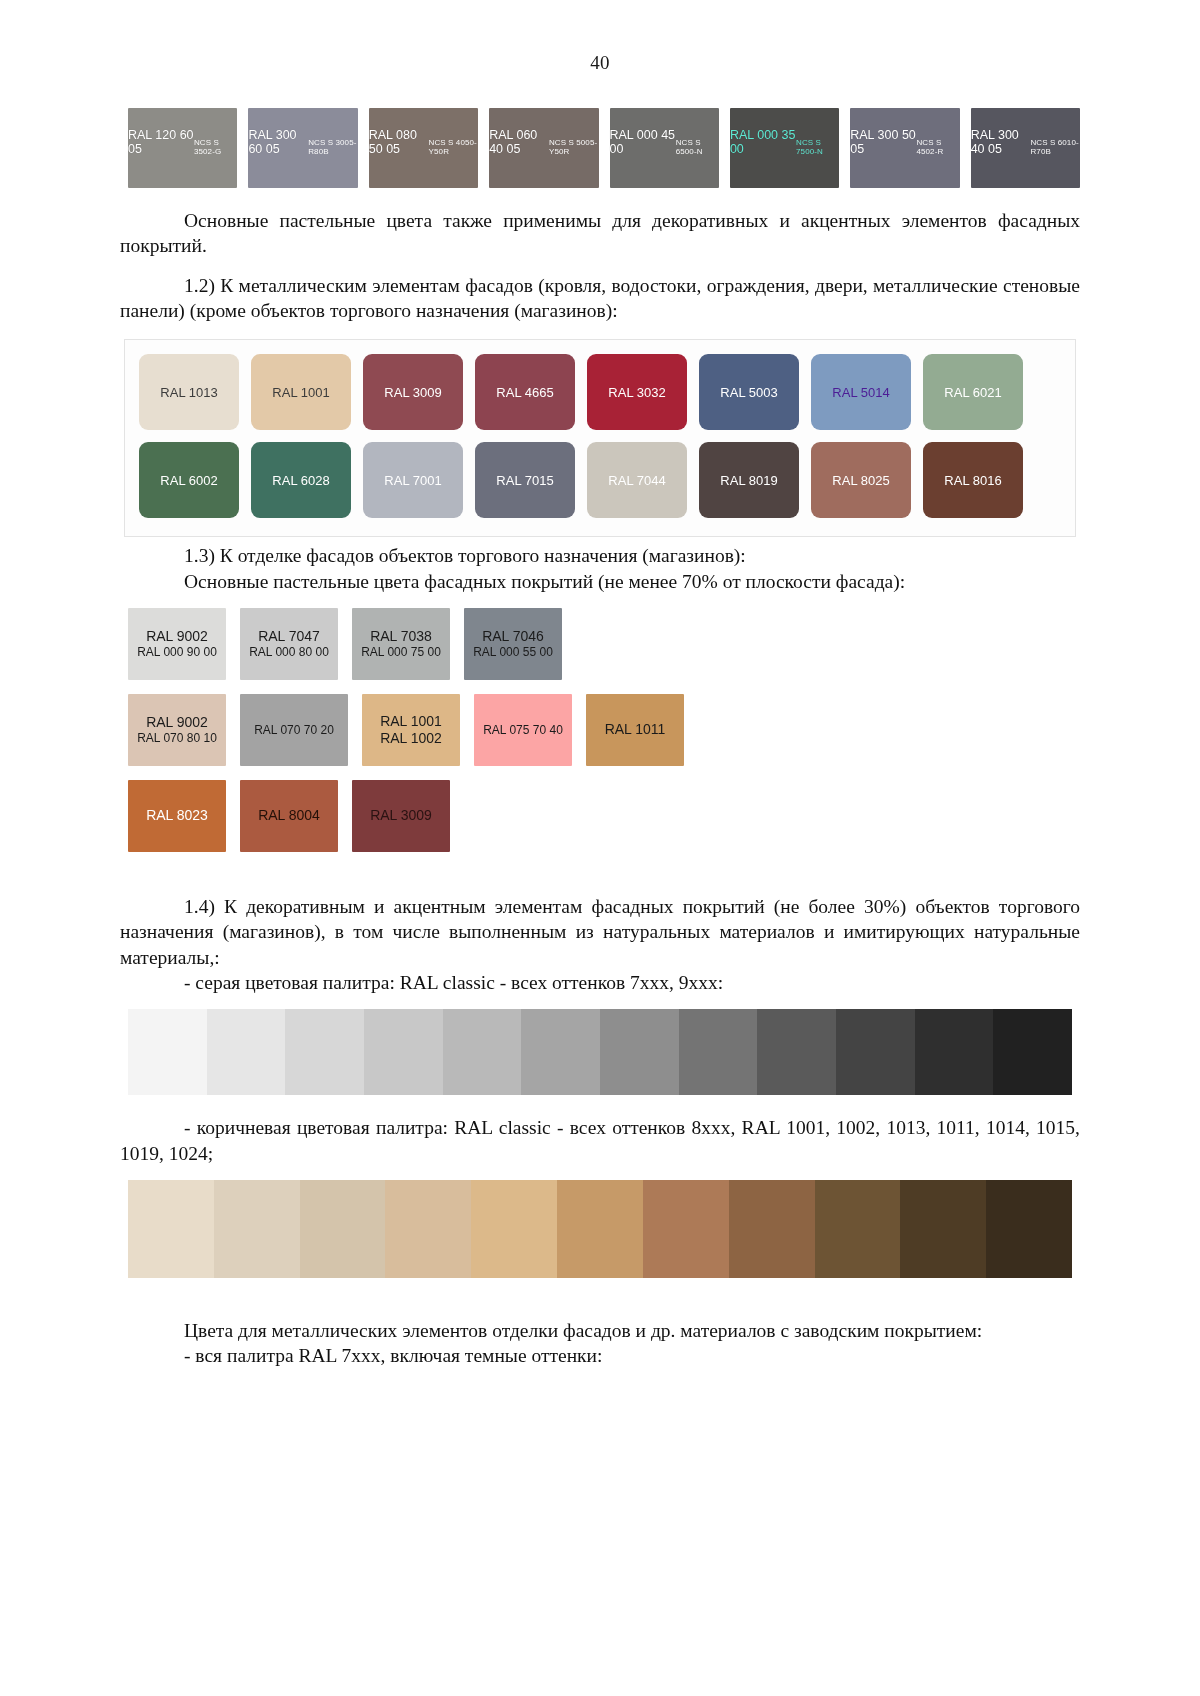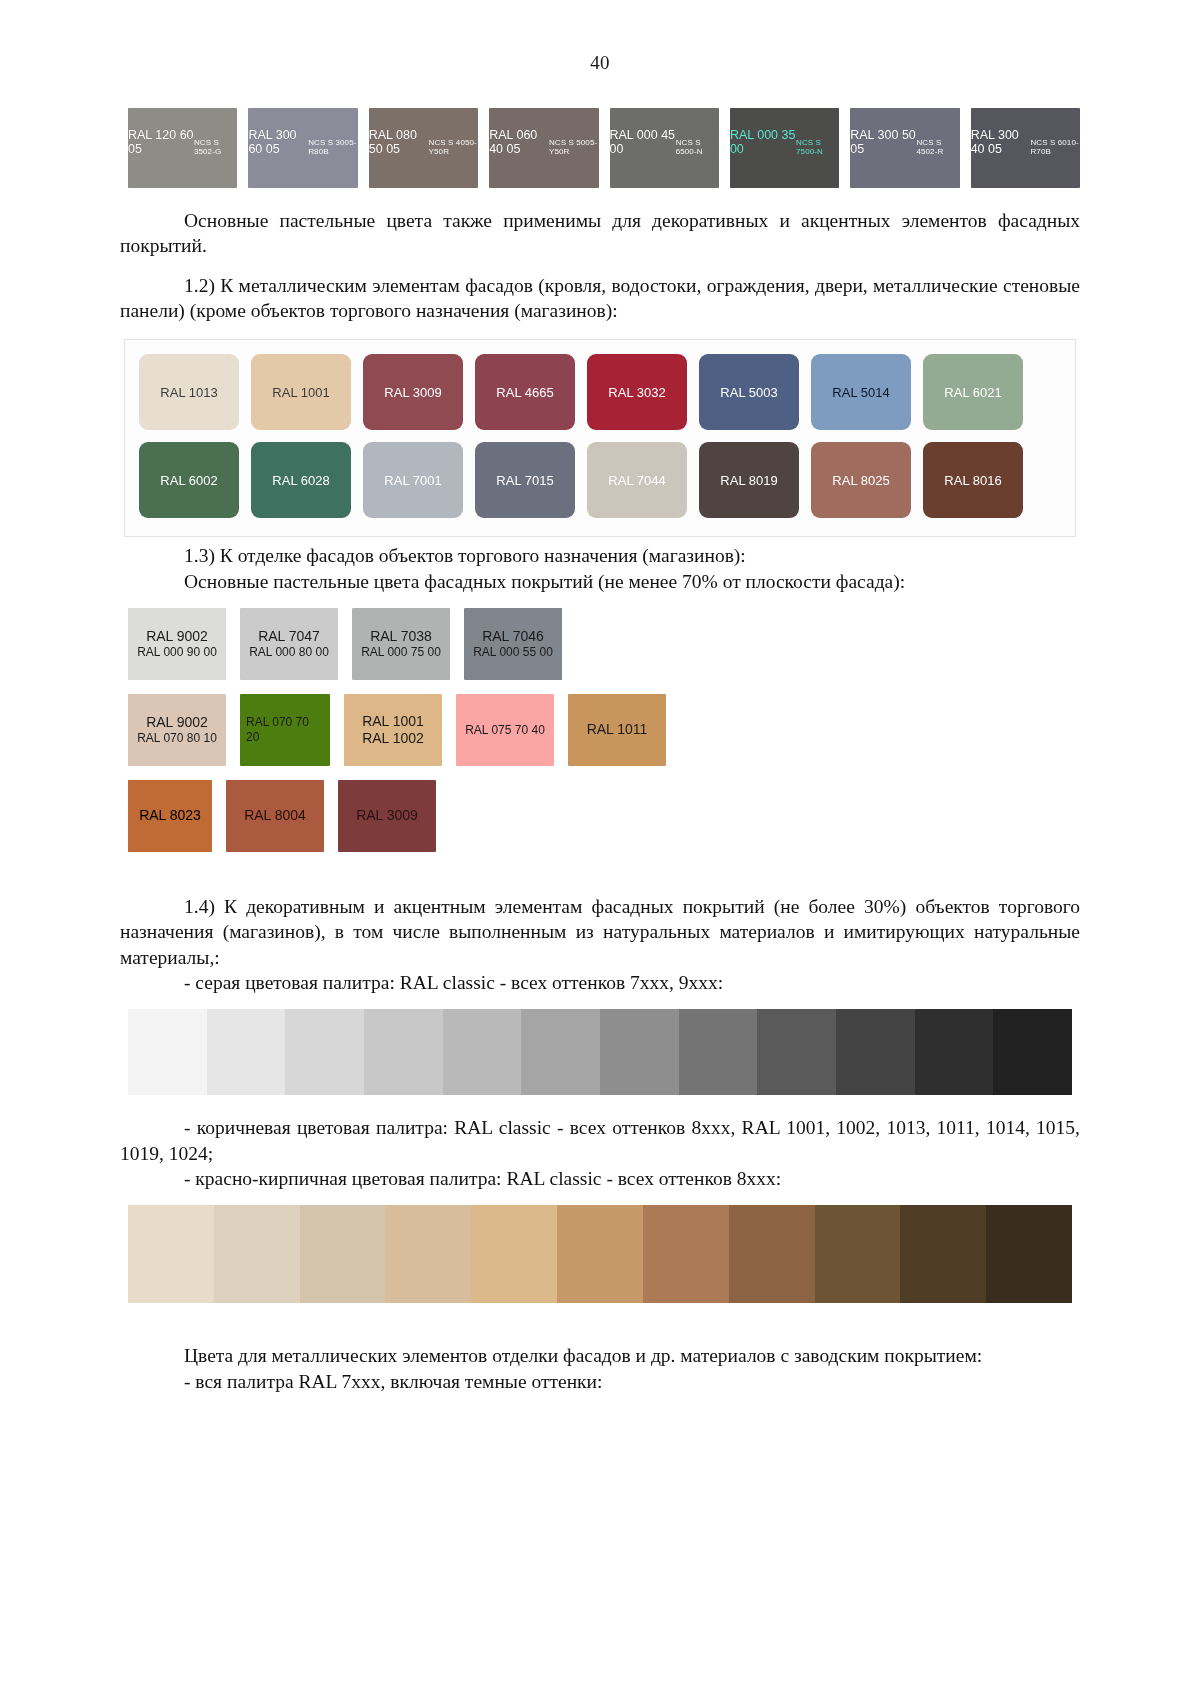--- a/index.html
+++ b/index.html
@@ -204,21 +204,21 @@
           </div>
         <div class="metal-cell" style="background:#8d4450;color:#ffffff">
             <span>RAL 4665</span>
           </div>
         <div class="metal-cell" style="background:#a82236;color:#ffffff">
             <span>RAL 3032</span>
           </div>
         <div class="metal-cell" style="background:#4e6083;color:#ffffff">
             <span>RAL 5003</span>
           </div>
-        <div class="metal-cell" style="background:#7e9bc0;color:#0f172a">
+        <div class="metal-cell" style="background:#7e9bc0;color:#4c1d95">
             <span>RAL 5014</span>
           </div>
         <div class="metal-cell" style="background:#93ab92;color:#ffffff">
             <span>RAL 6021</span>
           </div>
       </div>
       <div class="metal-row">
         <div class="metal-cell" style="background:#4b7051;color:#ffffff">
             <span>RAL 6002</span>
           </div>
@@ -270,37 +270,37 @@
         <span class="bg">RAL 7046</span>
         <span class="sm">RAL 000 55 00</span>
       </div>
     </div>
 
     <div class="shop-row">
       <div class="shop-cell" style="background:#dbc5b4;color:#1b1b1b;width:98px">
         <span class="bg">RAL 9002</span>
         <span class="sm">RAL 070 80 10</span>
       </div>
-      <div class="shop-cell" style="background:#4d7c0f;color:#1b1b1b;width:90px">
+      <div class="shop-cell" style="background:#a3a3a3;color:#1b1b1b;width:108px">
         <span class="sm">RAL 070 70 20</span>
       </div>
       <div class="shop-cell" style="background:#ddb787;color:#1b1b1b;width:98px">
         <span class="bg">RAL 1001</span>
         <span class="bg">RAL 1002</span>
       </div>
       <div class="shop-cell" style="background:#fca5a5;color:#1b1b1b;width:98px">
         <span class="sm">RAL 075 70 40</span>
       </div>
       <div class="shop-cell" style="background:#c8965c;color:#1b1b1b;width:98px">
         <span class="bg">RAL 1011</span>
       </div>
     </div>
 
     <div class="shop-row">
-      <div class="shop-cell" style="background:#c06a35;color:#000000;width:84px">
+      <div class="shop-cell" style="background:#c06a35;color:#ffffff;width:98px">
         <span class="bg">RAL 8023</span>
       </div>
       <div class="shop-cell" style="background:#ab5a40;color:#241008;width:98px">
         <span class="bg">RAL 8004</span>
       </div>
       <div class="shop-cell" style="background:#7e3b3c;color:#2a1212;width:98px">
         <span class="bg">RAL 3009</span>
       </div>
     </div>
 
@@ -320,21 +320,20 @@
       <div class="seg" style="background:#747474"></div>
       <div class="seg" style="background:#5a5a5a"></div>
       <div class="seg" style="background:#444444"></div>
       <div class="seg" style="background:#2f2f2f"></div>
       <div class="seg" style="background:#212121"></div>
     </div>
 
     <div class="spacer-20"></div>
 
     <p class="body indent">- коричневая цветовая палитра: RAL classic - всех оттенков 8ххх, RAL 1001, 1002, 1013, 1011, 1014, 1015, 1019, 1024;</p>
-    <p class="body indent">- красно-кирпичная цветовая палитра: RAL classic - всех оттенков 8ххх:</p>
 
     <div class="grad-strip brown">
       <div class="seg" style="background:#e8dcc9"></div>
       <div class="seg" style="background:#ddd0bc"></div>
       <div class="seg" style="background:#d4c4ab"></div>
       <div class="seg" style="background:#d8bd9c"></div>
       <div class="seg" style="background:#dcb98a"></div>
       <div class="seg" style="background:#c69a68"></div>
       <div class="seg" style="background:#ad7a57"></div>
       <div class="seg" style="background:#8d6443"></div>

